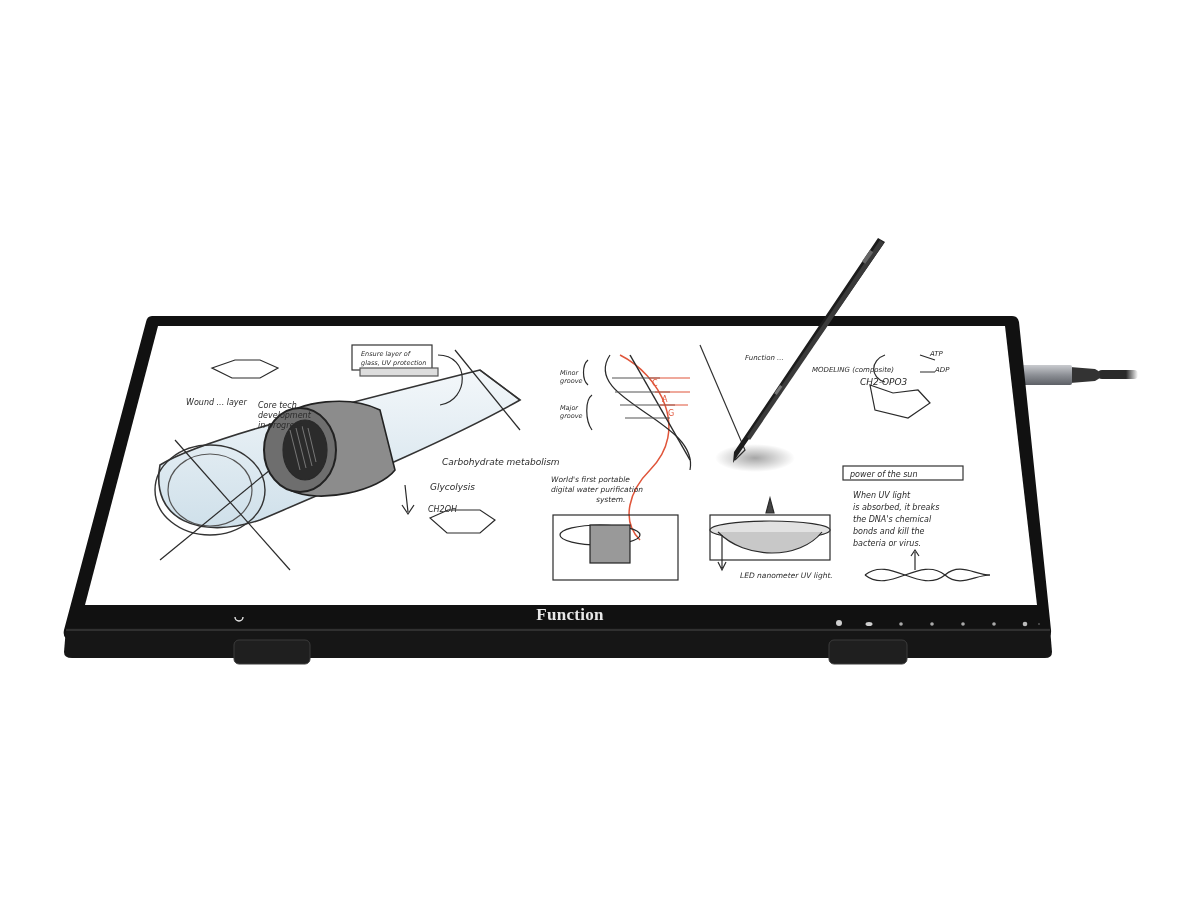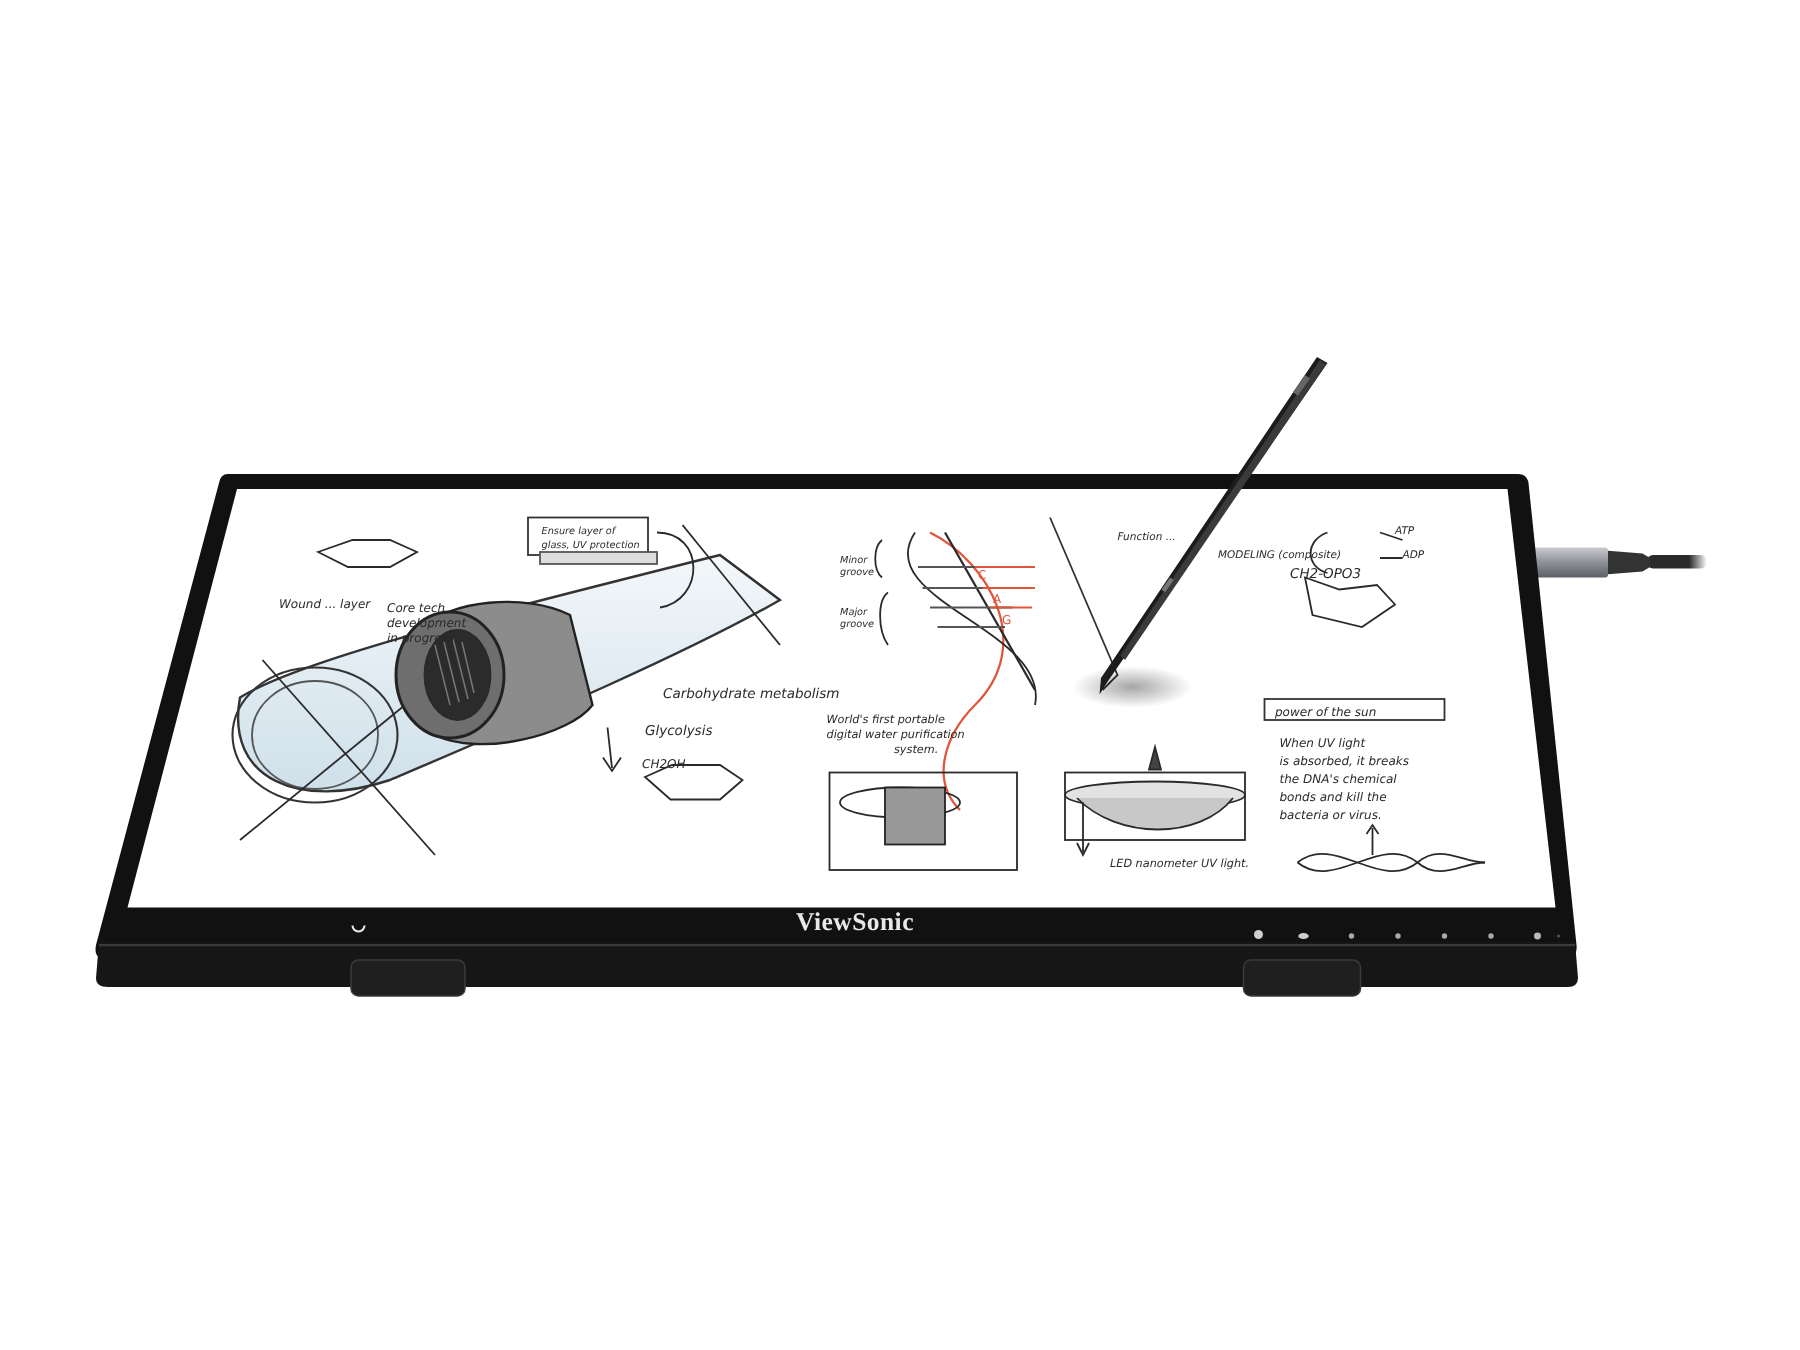--- a/index.html
+++ b/index.html
@@ -155,14 +155,14 @@
     <ellipse cx="869" cy="624" rx="3.5" ry="2" fill="#cfcfcf"></ellipse>
     <circle cx="901" cy="624" r="1.8" fill="#aaa"></circle>
     <circle cx="932" cy="624" r="1.8" fill="#aaa"></circle>
     <circle cx="963" cy="624" r="1.8" fill="#aaa"></circle>
     <circle cx="994" cy="624" r="1.8" fill="#aaa"></circle>
     <circle cx="1025" cy="624" r="2.3" fill="#bbb"></circle>
     <circle cx="1039" cy="624" r="1" fill="#555"></circle>
   </g>
 </svg>
 
-<div class="logo">ViewSonic</div>
+<div class="logo">Function</div>
 </div>
 
 </body></html>

